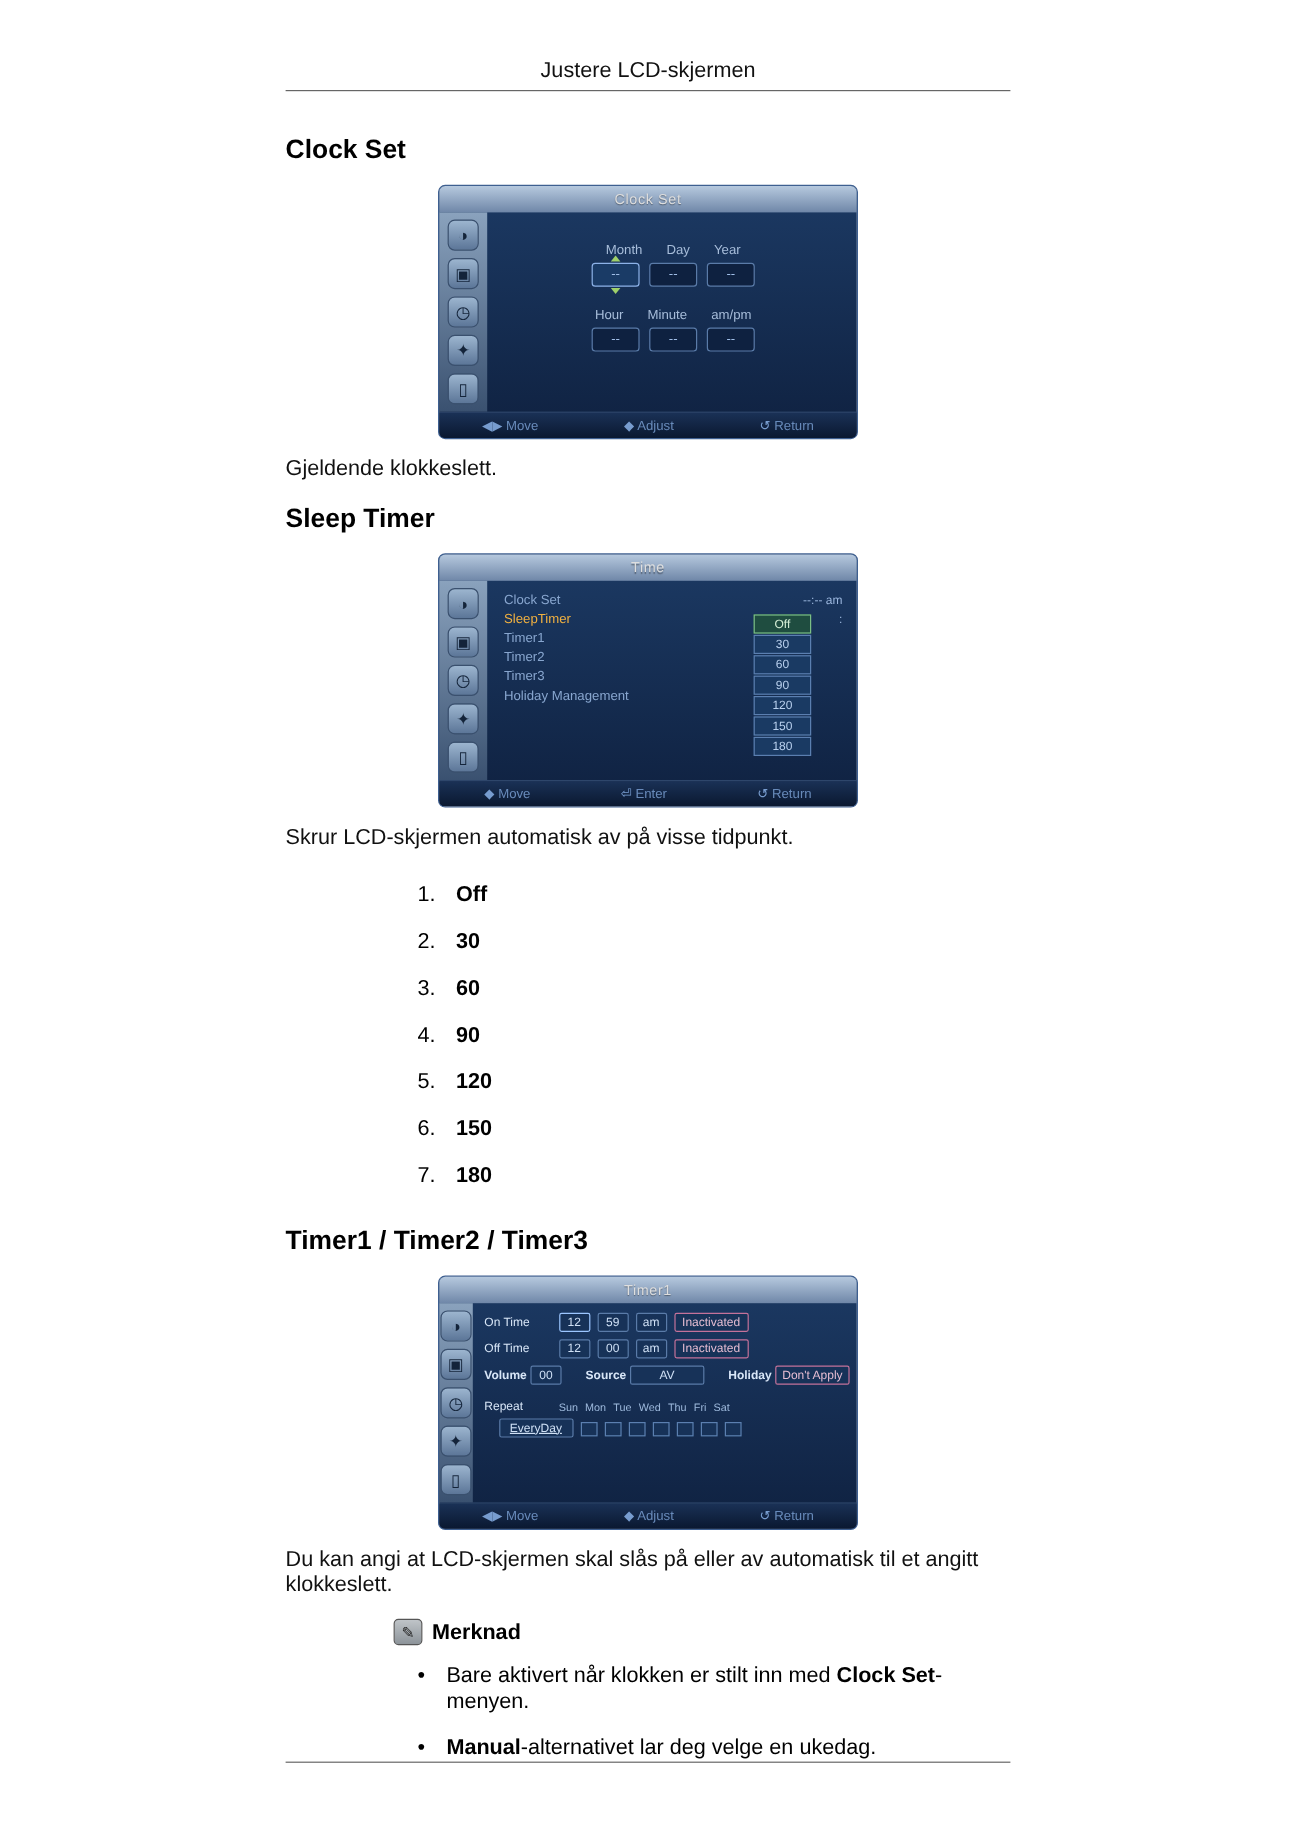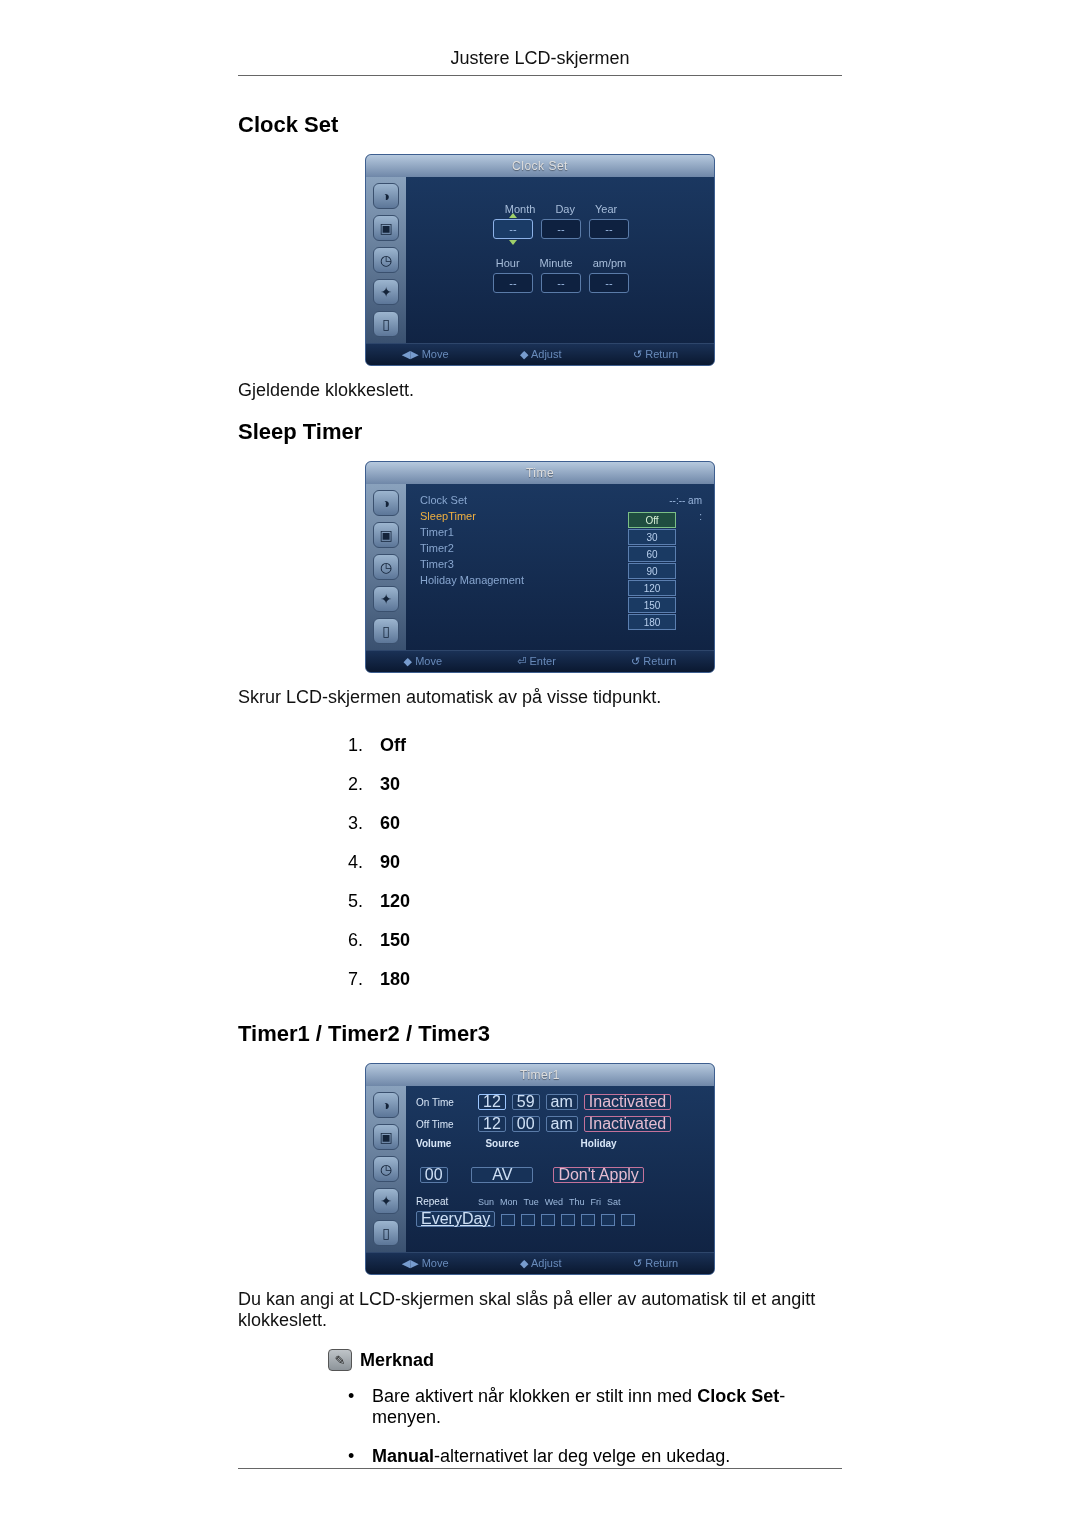--- a/index.html
+++ b/index.html
@@ -42,26 +42,26 @@
   .menu-row { display: flex; justify-content: space-between; align-items: center; padding: 2px 4px; font-size: 11px; color: #88a6cf; }
   .menu-row.active { color: #f0b040; gap: 40px; }
   .menu-row .r { font-size: 10px; color: #9ab6dd; }
   .opt-list { position: absolute; right: 38px; top: 28px; width: 48px; }
   .opt { height: 16px; border: 1px solid #5b7fb0; background: #1a3a63; color: #b9d0ee; font-size: 10px; display: flex; align-items: center; justify-content: center; margin-bottom: 1px; }
   .opt.sel { background: #1f4d40; border-color: #7bbf86; color: #d7f0d7; }
   
   .osd3 .osd-main { padding: 8px 6px 4px 10px; }
   .row3 { display: flex; align-items: center; gap: 6px; margin-bottom: 6px; font-size: 10px; color: #cfe0f5; }
   .lab { width: 56px; color: #d8e6f7; }
-  .sbox { height: 16px; min-width: 26px; padding: 0 4px; border: 1px solid #5a7ba8; background: #173258; display: flex; align-items: center; justify-content: center; font-size: 16px; border-radius: 2px; text-align: center; }
+  .sbox { height: 16px; min-width: 26px; padding: 0 4px; border: 1px solid #5a7ba8; background: #173258; display: flex; align-items: center; justify-content: center; font-size: 10px; border-radius: 2px; text-align: center; }
   .sbox.hi { border-color: #9cc6ff; }
   .sbox.pink { border-color: #c4729a; color: #e6bdd2; min-width: 62px; }
   .sbox.wide { min-width: 62px; }
   .cols3 { display: flex; gap: 20px; margin-top: 4px; margin-bottom: 4px; }
-  .col3 { display: flex; flex-direction: column; align-items: center; gap: 18px; font-size: 10px; }
+  .col3 { display: flex; flex-direction: row; align-items: center; gap: 3px; font-size: 10px; }
   .col3 .hd { color: #d8e6f7; font-weight: 600; }
   .days { display: flex; gap: 6px; margin-top: 2px; font-size: 9px; color: #9db9dc; }
   .dayboxes { display: flex; gap: 6px; margin-top: 2px; }
   .db { width: 14px; height: 12px; border: 1px solid #5b7fb0; background: #173258; }
   .footer-rule { position: absolute; left: 128px; right: 128px; bottom: 58px; height: 1px; background: #666; }
 </style>
 </head>
 <body>
 
 <div class="page">
@@ -229,21 +229,21 @@
                 <span>Mon</span>
                 <span>Tue</span>
                 <span>Wed</span>
                 <span>Thu</span>
                 <span>Fri</span>
                 <span>Sat</span>
               </div>
             </div>
           </div>
           <div class="row3" style="margin-top:-2px;">
-            <span class="sbox wide" style="margin-left:0;text-decoration:underline;">EveryDay</span>
+            <span class="sbox wide" style="margin-left:12px;text-decoration:underline;">EveryDay</span>
             <div class="dayboxes">
               <div class="db"></div>
               <div class="db"></div>
               <div class="db"></div>
               <div class="db"></div>
               <div class="db"></div>
               <div class="db"></div>
               <div class="db"></div>
             </div>
           </div>

